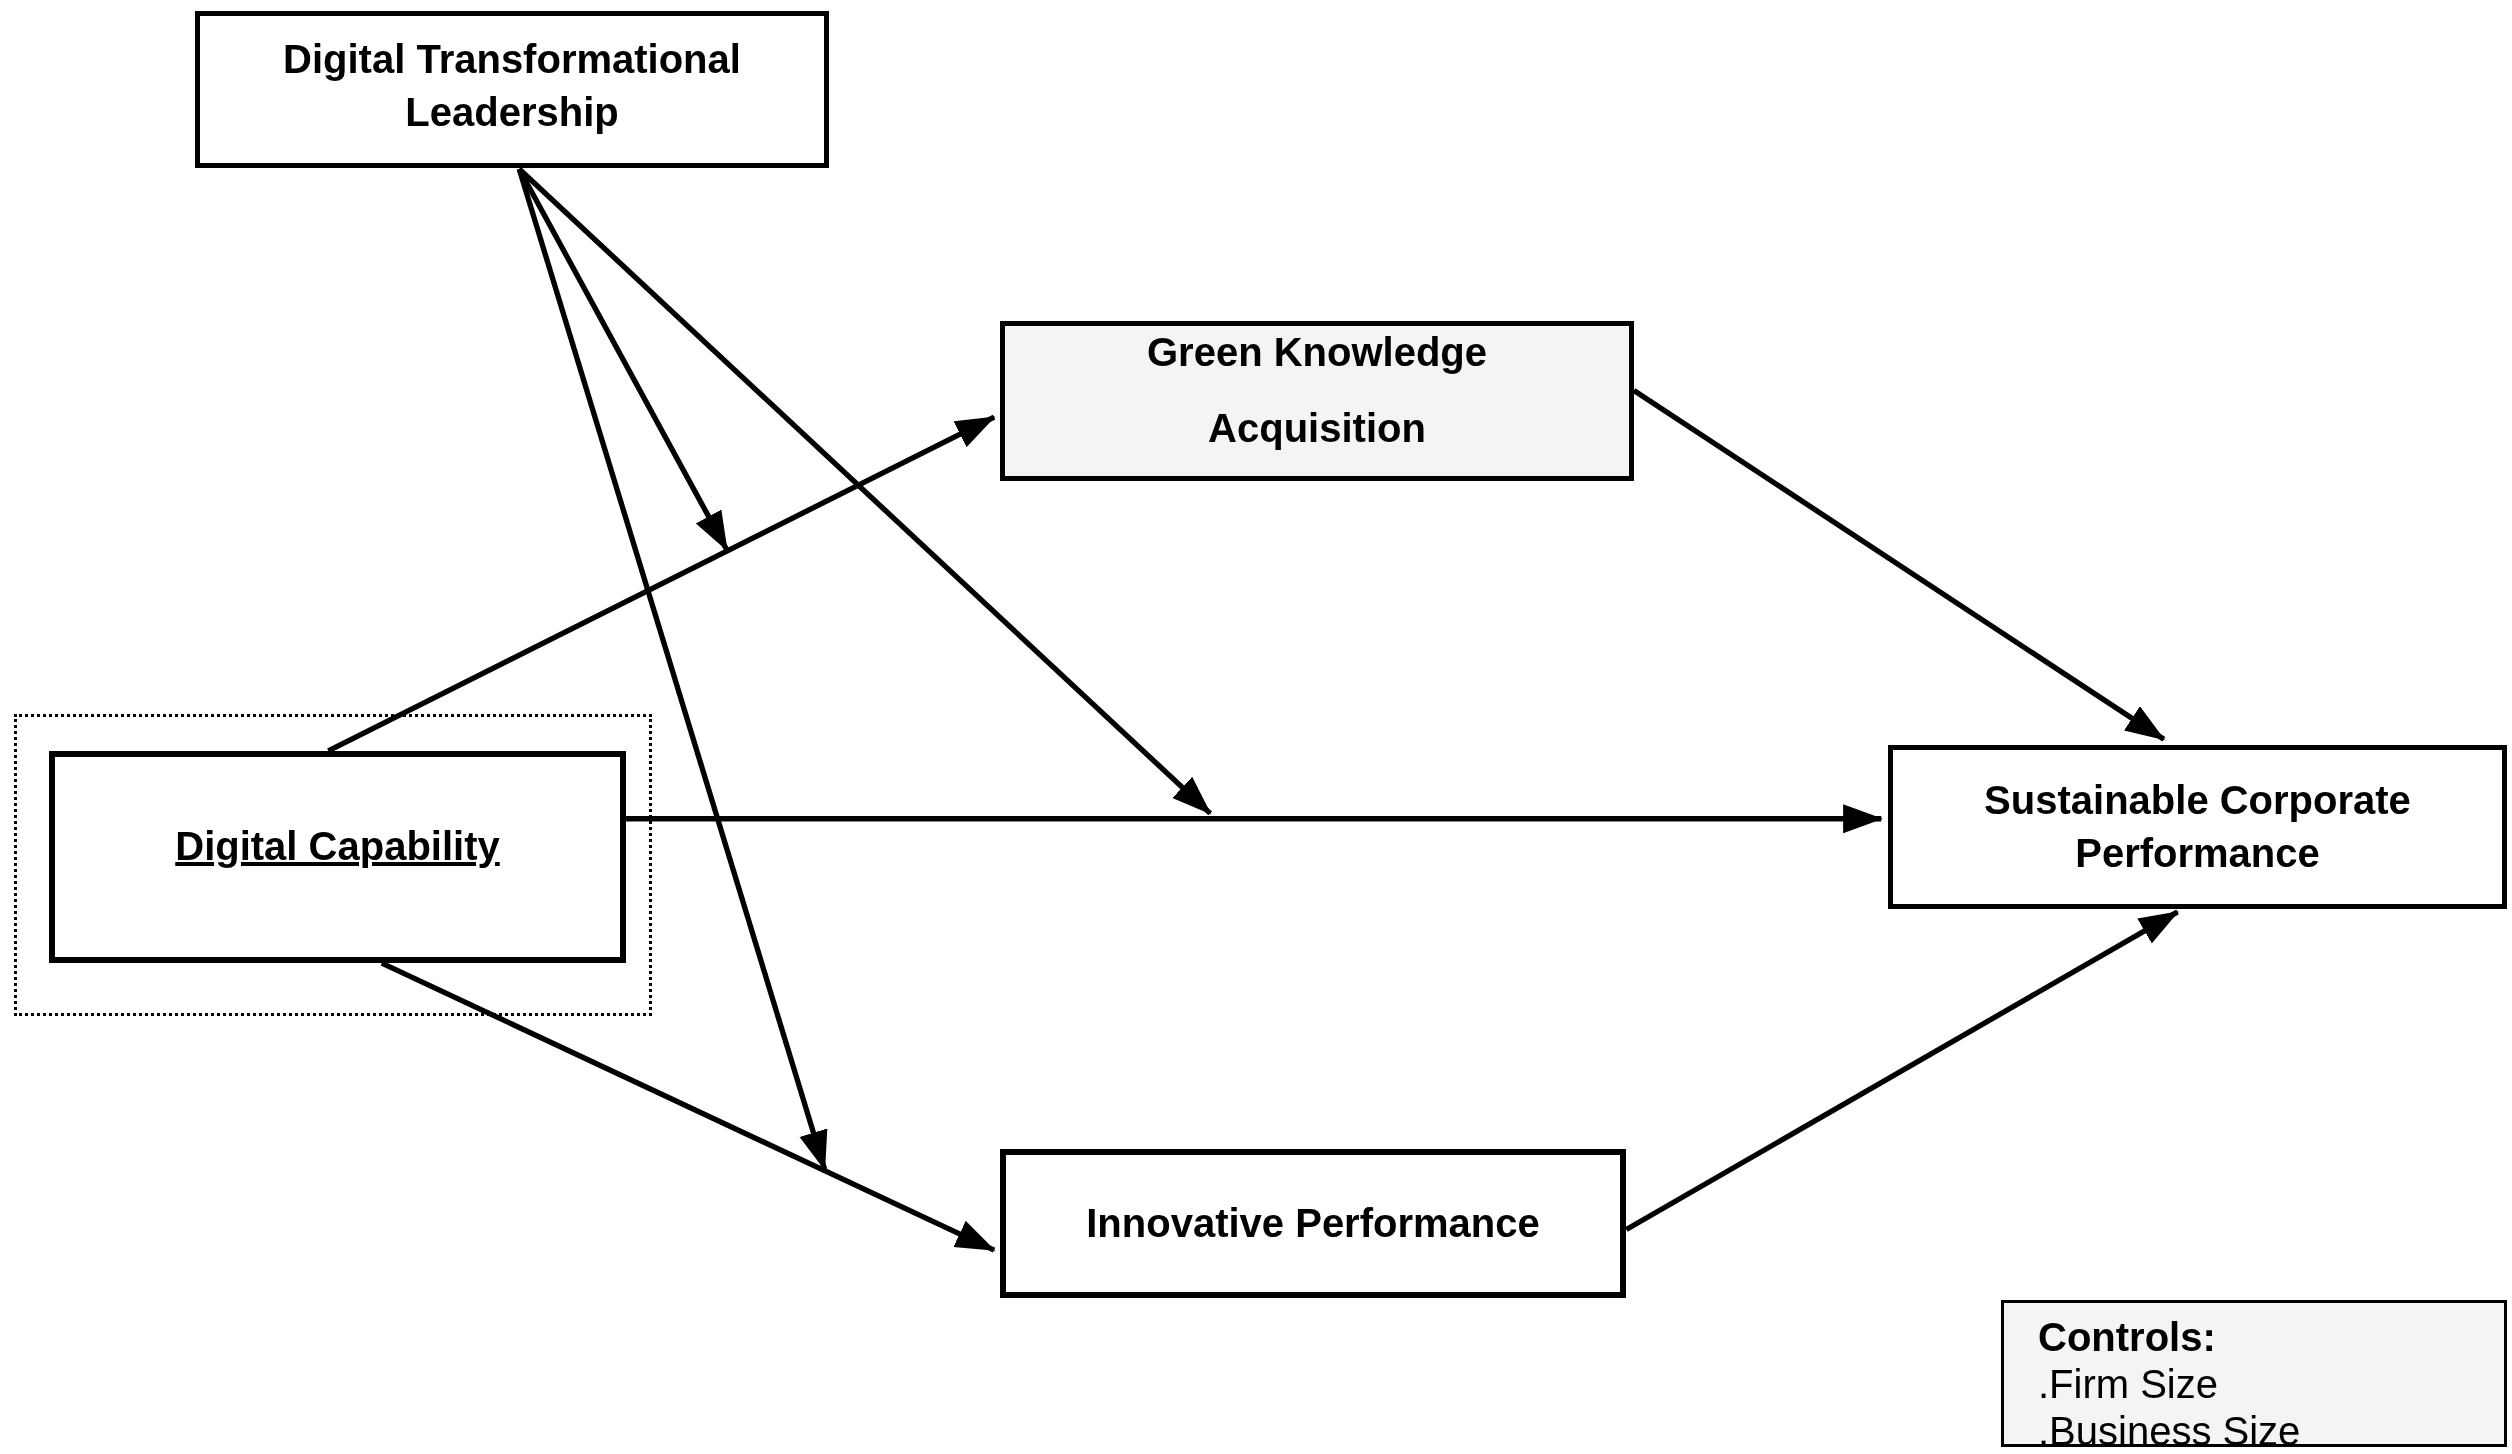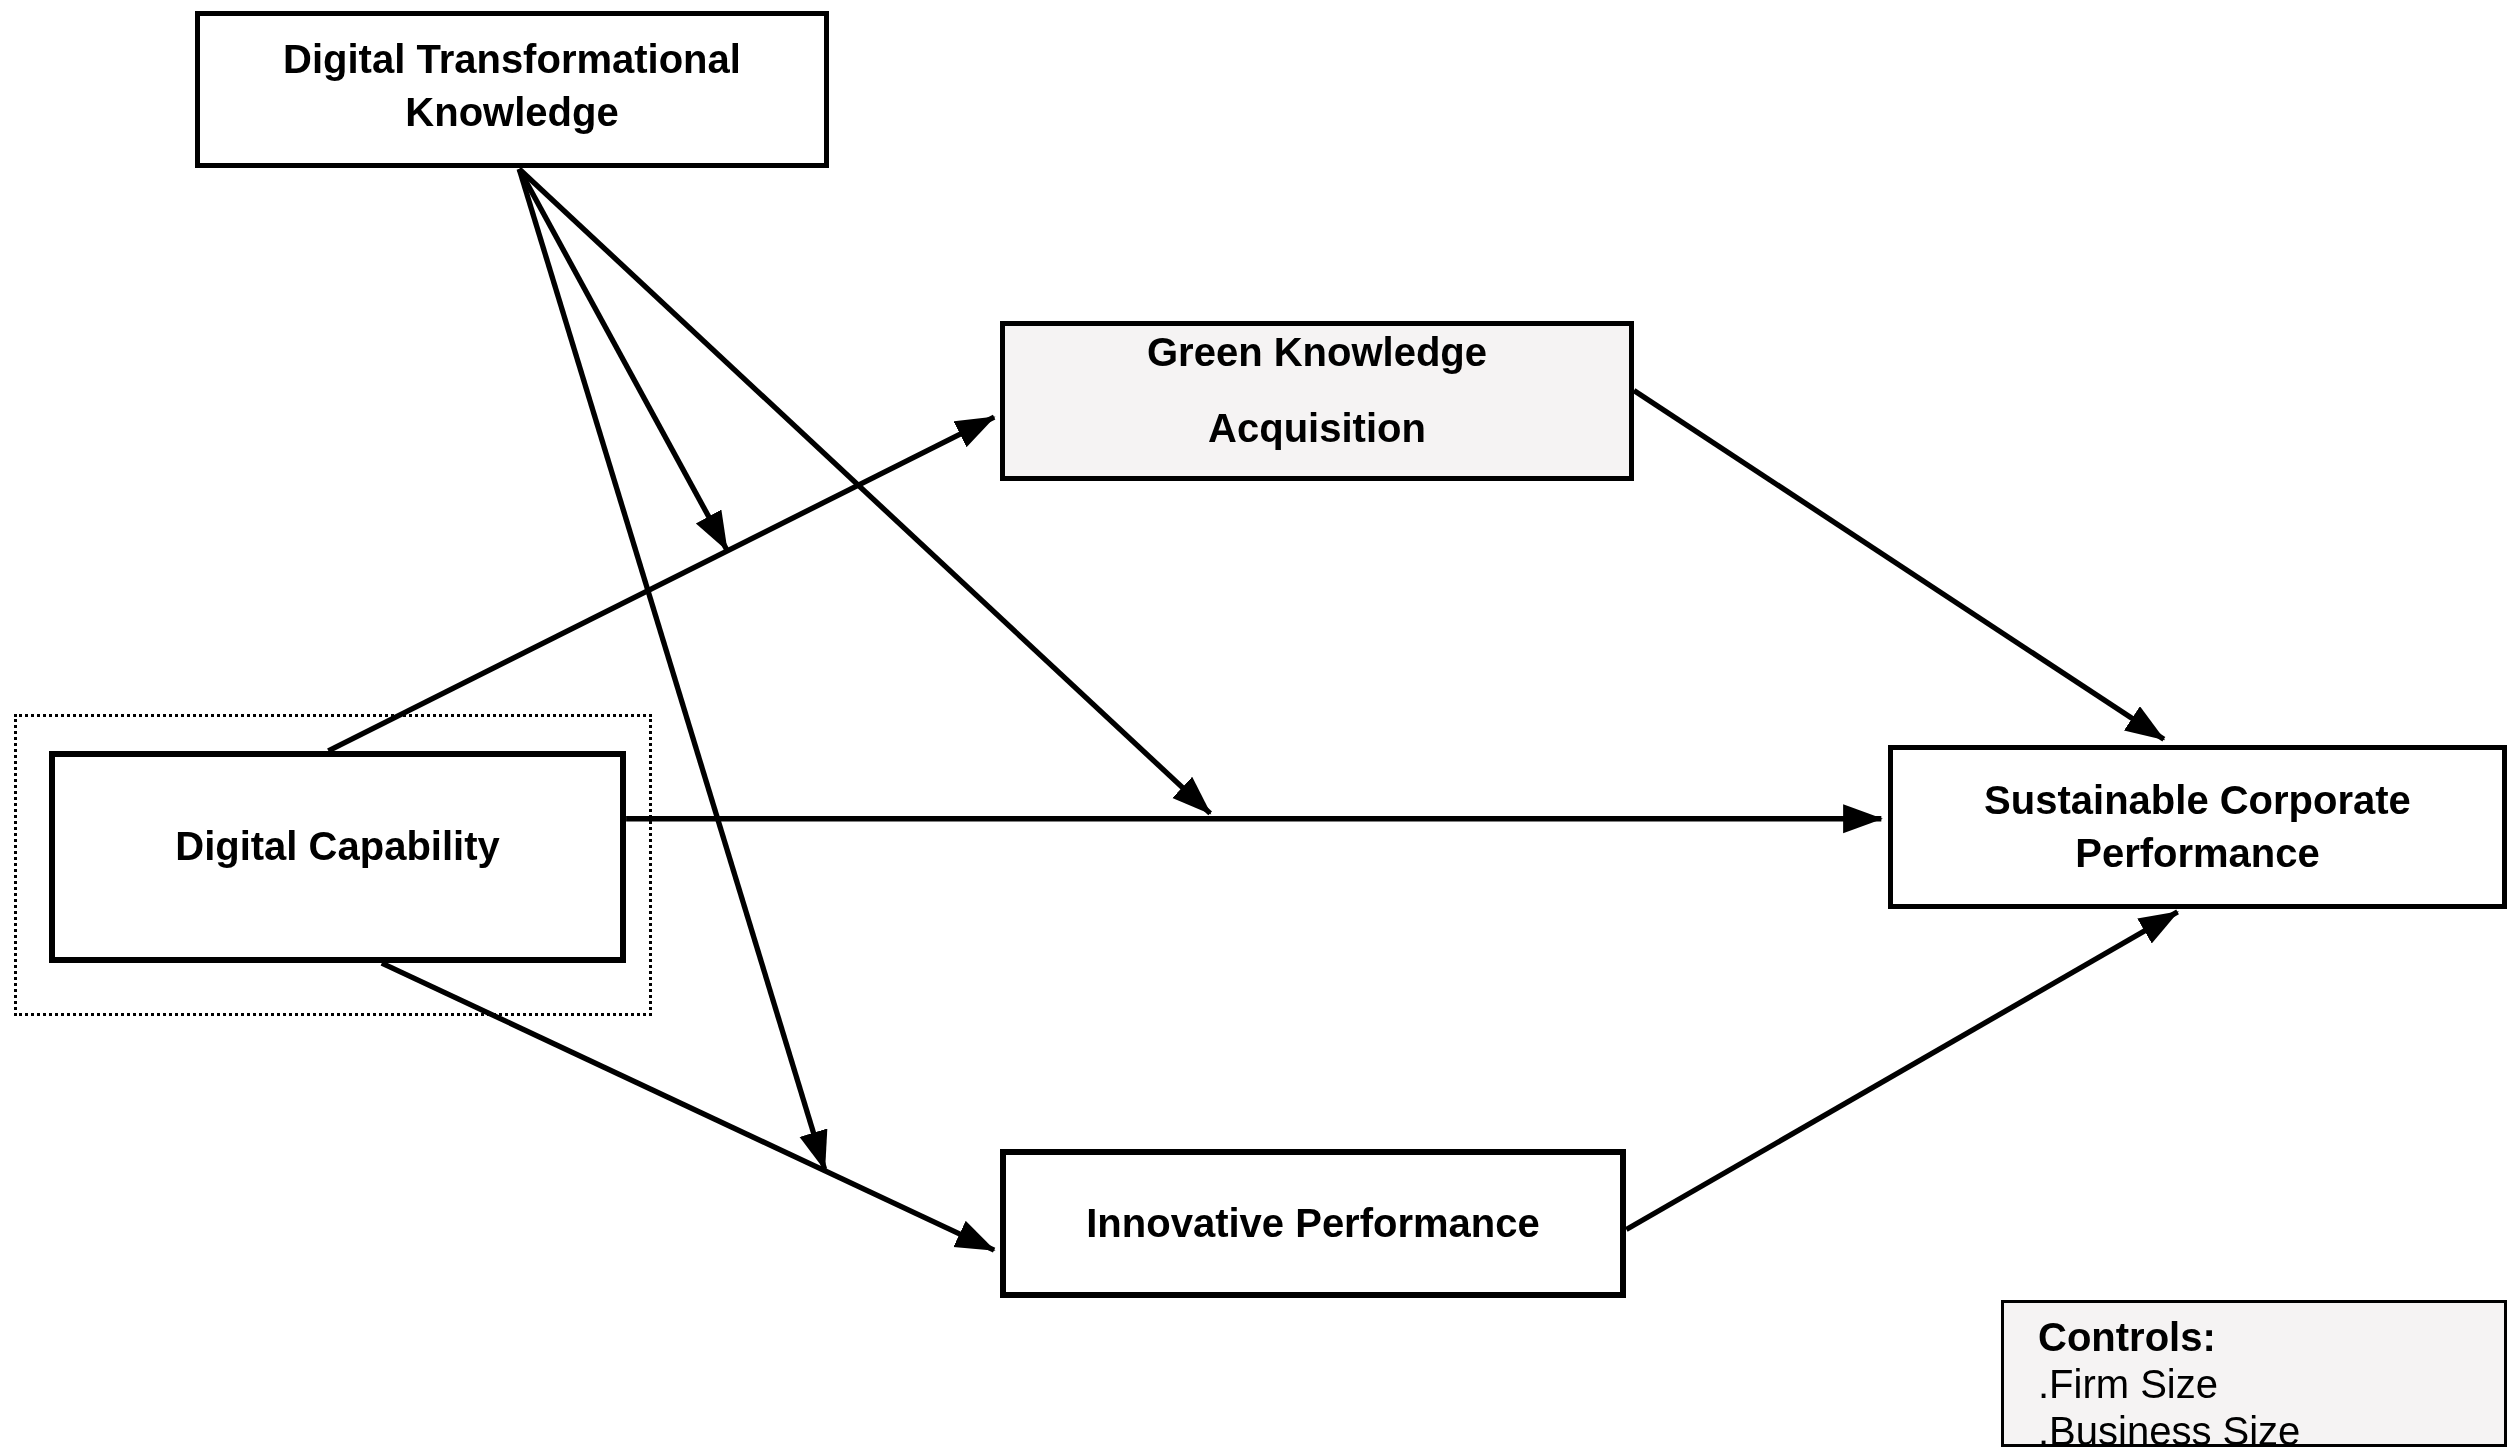--- a/index.html
+++ b/index.html
@@ -30,21 +30,21 @@
     text-align: center;
     font-weight: bold;
     font-size: 40px;
     line-height: 1.32;
     z-index: 2;
   }
   .shaded { background: #f5f3f3; justify-content: space-between; }
 
   .node-dtl { left: 195px; top: 10.7px;   width: 634px; height: 157px; padding-bottom: 6px; }
   .node-gka { left: 1000px; top: 321px; width: 634px; height: 160px; padding-bottom: 21.4px; }
-  .node-dc  { left: 49px;  top: 751px;  width: 577px; height: 212px; border-width: 6.1px; padding-bottom: 22px; }
+  .node-dc  { left: 49px;  top: 751px;  width: 577px; height: 212px; border-width: 6.1px; padding-bottom: 22px; text-decoration: underline; }
   .node-scp { left: 1888px; top: 745px; width: 619px; height: 164px; }
   .node-ip  { left: 1000px; top: 1149px; width: 626px; height: 149px; border-width: 6.1px; }
 
   .dotted-group {
     position: absolute;
     box-sizing: border-box;
     left: 13.7px; top: 714px;
     width: 638px; height: 302px;
     border: 3.8px dotted #000000;
     background: transparent;
@@ -93,21 +93,21 @@
     <line x1="2140" y1="511" x2="2834" y2="968" stroke="#000000" stroke-width="7" marker-end="url(#ah)"></line>
     <line x1="2130" y1="1610" x2="2852" y2="1194" stroke="#000000" stroke-width="7" marker-end="url(#ah)"></line>
 
     <line x1="680" y1="221" x2="952" y2="720" stroke="#000000" stroke-width="7" marker-end="url(#ah)"></line>
     <line x1="680" y1="221" x2="1585" y2="1065" stroke="#000000" stroke-width="7" marker-end="url(#ah)"></line>
     <line x1="680" y1="221" x2="1080" y2="1531" stroke="#000000" stroke-width="7" marker-end="url(#ah)"></line>
   </svg>
 
   <div class="box node-dtl">
     <span>Digital Transformational</span>
-    <span>Knowledge</span>
+    <span>Leadership</span>
   </div>
 
   <div class="box shaded node-gka">
     <span>Green Knowledge</span>
     <span>Acquisition</span>
   </div>
 
   <div class="box node-dc">
     <span>Digital Capability</span>
   </div>

